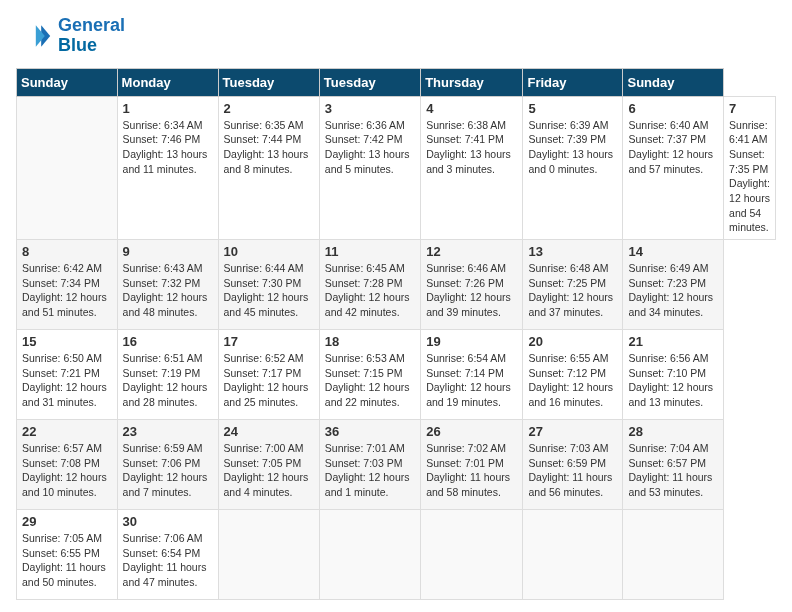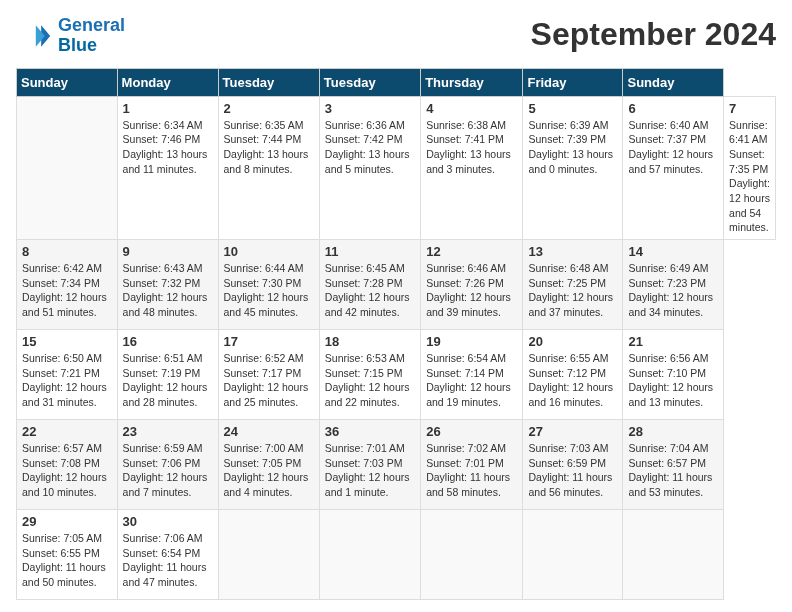--- a/index.html
+++ b/index.html
@@ -8,20 +8,21 @@
       background: #fff;
       width: 792px;
       min-height: 612px;
       padding: 16px;
     }
     .header {
       display: flex;
       justify-content: space-between;
       align-items: flex-start;
       margin-bottom: 12px;
+      flex-direction: column;
     }
     .logo {
       display: flex;
       align-items: center;
       gap: 6px;
     }
     .logo-text {
       font-size: 18px;
       font-weight: bold;
       color: #333;
@@ -94,21 +95,20 @@
     <svg class="logo-icon" viewBox="0 0 40 40">
       <polygon points="28,8 38,20 28,32" fill="#1a6fb5"></polygon>
       <polygon points="22,8 32,20 22,32" fill="#3a9fd5"></polygon>
     </svg>
     <div class="logo-text">
       <div><span>General</span></div>
       <div><span style="color:#0369a1">Blue</span></div>
     </div>
   </div>
   <div class="title-block">
-    <div class="month-title">September 2024</div>
   </div>
 </div>
 
 <table>
   <thead>
     <tr>
         <th>Sunday</th>
         <th>Monday</th>
         <th>Tuesday</th>
         <th>Tuesday</th>

